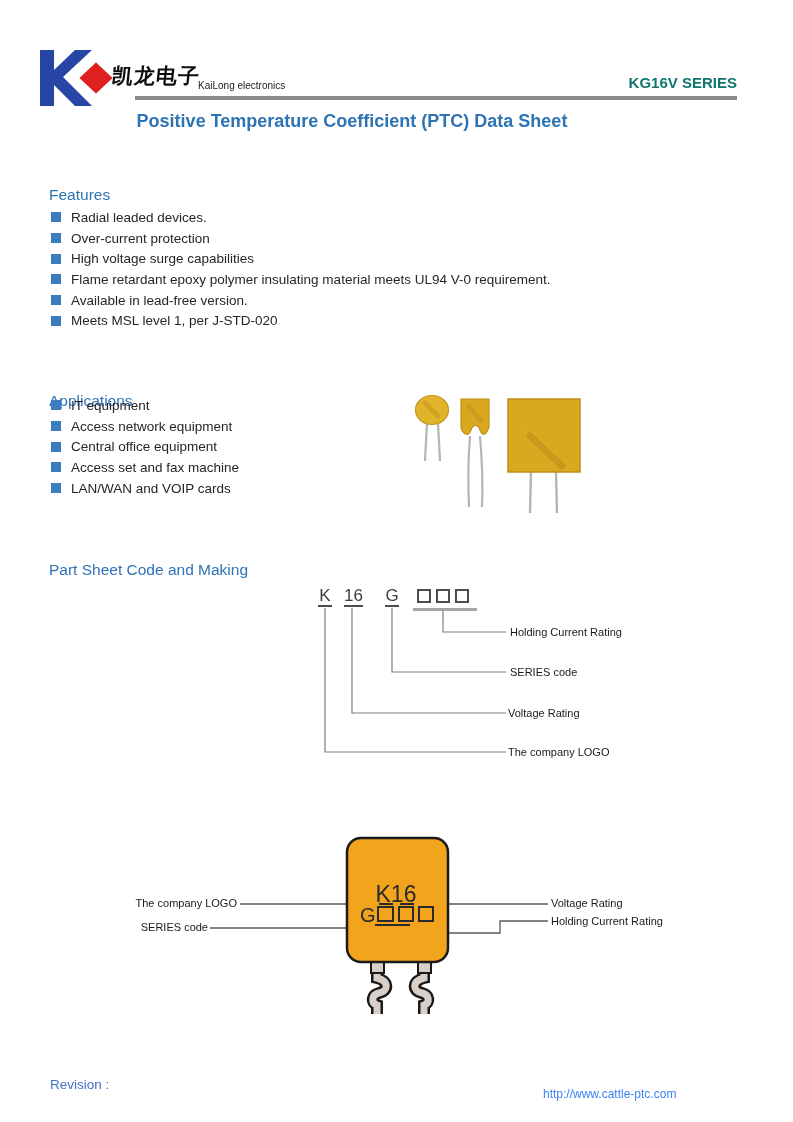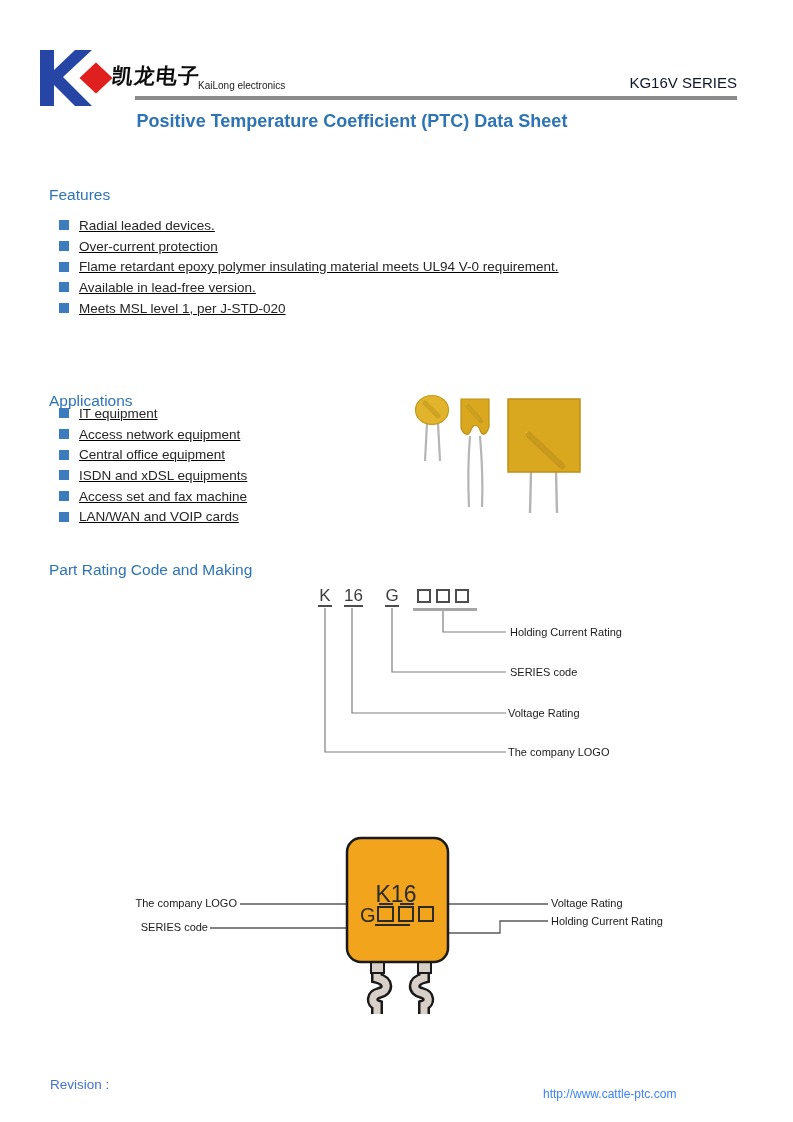--- a/index.html
+++ b/index.html
@@ -4,29 +4,29 @@
 <style>
   html,body{margin:0;padding:0;background:#e8e8e8;}
   .page{position:relative;width:793px;height:1122px;background:#ffffff;margin:0 auto;
         font-family:"Liberation Sans",sans-serif;overflow:hidden;}
   .abs{position:absolute;}
   
   .logo-mark{left:40px;top:49px;width:76px;height:58px;}
   .logo-cn{left:112px;top:62px;font-family:"DejaVu Sans",sans-serif;font-weight:bold;
            font-size:21px;color:#0d0d0d;transform:skewX(-6deg);letter-spacing:1px;white-space:nowrap;}
   .logo-en{left:198px;top:80px;font-size:10px;color:#1a1a1a;white-space:nowrap;}
-  .series-lbl{right:56px;top:74px;font-size:15px;font-weight:normal;color:#0f172a;padding-left:16px;}
+  .series-lbl{right:56px;top:74px;font-size:15px;font-weight:bold;color:#0f766e;padding-left:16px;}
   .header-rule{left:135px;top:96px;width:602px;height:4px;background:#8a8a8a;}
   .doc-title{left:0;top:111px;width:704px;text-align:center;font-size:18px;font-weight:bold;color:#2E74B5;}
   
   .sec-heading{font-size:15.5px;font-weight:normal;color:#2E74B5;}
   .h-features{left:49px;top:186px;}
   .h-apps{left:49px;top:392px;}
   .h-part{left:49px;top:561px;}
-  ul.blist{list-style:none;margin:8px;padding:0;text-decoration:underline;}
+  ul.blist{list-style:none;margin:0;padding:0;}
   .list-features{left:51px;top:207px;}
   .list-apps{left:51px;top:395px;}
   ul.blist li{display:flex;align-items:center;height:20.7px;font-size:13.5px;color:#262626;white-space:nowrap;}
   .bullet{display:inline-block;width:10px;height:10px;background:#3a7cbe;margin-right:10px;flex:0 0 auto;}
   
   .pn-letter{top:586px;font-size:17px;font-weight:500;color:#3d3d3d;border-bottom:2px solid #4d4d4d;
              display:inline-block;text-align:center;line-height:19px;}
   .pn-k{left:318px;width:14px;}
   .pn-16{left:344px;width:19px;}
   .pn-g{left:385px;width:14px;}
@@ -136,20 +136,24 @@
     <li>
         <span class="bullet"></span>
         <span>Radial leaded devices.</span>
       </li>
     <li>
         <span class="bullet"></span>
         <span>Over-current protection</span>
       </li>
     <li>
         <span class="bullet"></span>
+        <span>High voltage surge capabilities</span>
+      </li>
+    <li>
+        <span class="bullet"></span>
         <span>Flame retardant epoxy polymer insulating material meets UL94 V-0 requirement.</span>
       </li>
     <li>
         <span class="bullet"></span>
         <span>Available in lead-free version.</span>
       </li>
     <li>
         <span class="bullet"></span>
         <span>Meets MSL level 1, per J-STD-020</span>
       </li>
@@ -164,33 +168,29 @@
     <li>
         <span class="bullet"></span>
         <span>Access network equipment</span>
       </li>
     <li>
         <span class="bullet"></span>
         <span>Central office equipment</span>
       </li>
     <li>
         <span class="bullet"></span>
-        <span>ISDN and xDSL equipments</span>
-      </li>
-    <li>
-        <span class="bullet"></span>
         <span>Access set and fax machine</span>
       </li>
     <li>
         <span class="bullet"></span>
         <span>LAN/WAN and VOIP cards</span>
       </li>
   </ul>
 
-  <div class="abs sec-heading h-part">Part Rating Code and Making</div>
+  <div class="abs sec-heading h-part">Part Sheet Code and Making</div>
   <span class="abs pn-letter pn-k">K</span>
   <span class="abs pn-letter pn-16">16</span>
   <span class="abs pn-letter pn-g">G</span>
   <span class="abs pn-square sq1"></span>
   <span class="abs pn-square sq2"></span>
   <span class="abs pn-square sq3"></span>
   <span class="abs pn-underbar"></span>
   <div class="abs pn-label lbl-holding">Holding Current Rating</div>
   <div class="abs pn-label lbl-series">SERIES code</div>
   <div class="abs pn-label lbl-voltage">Voltage Rating</div>

